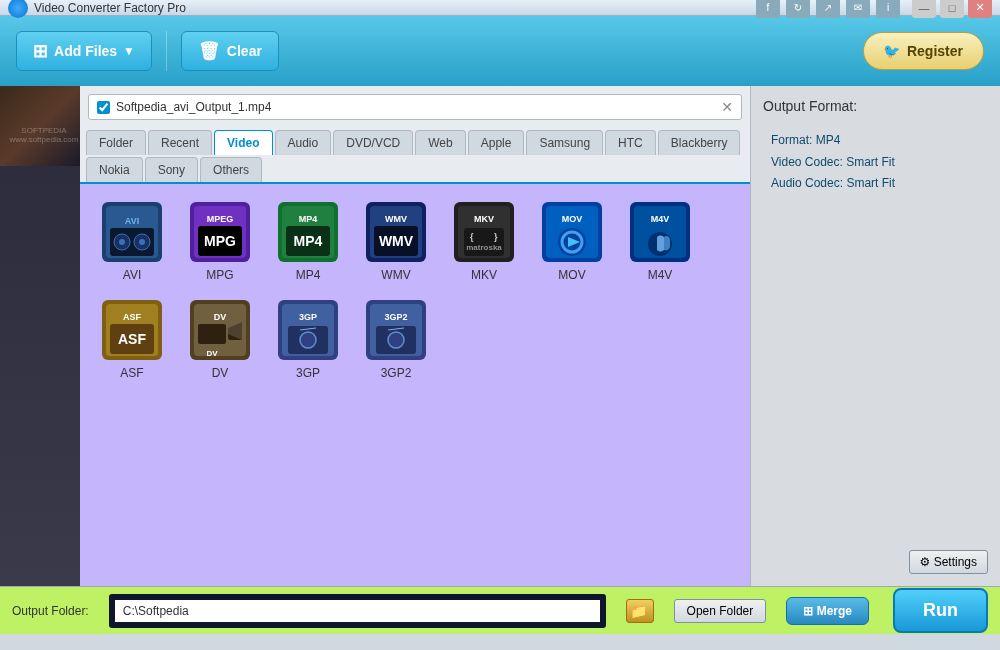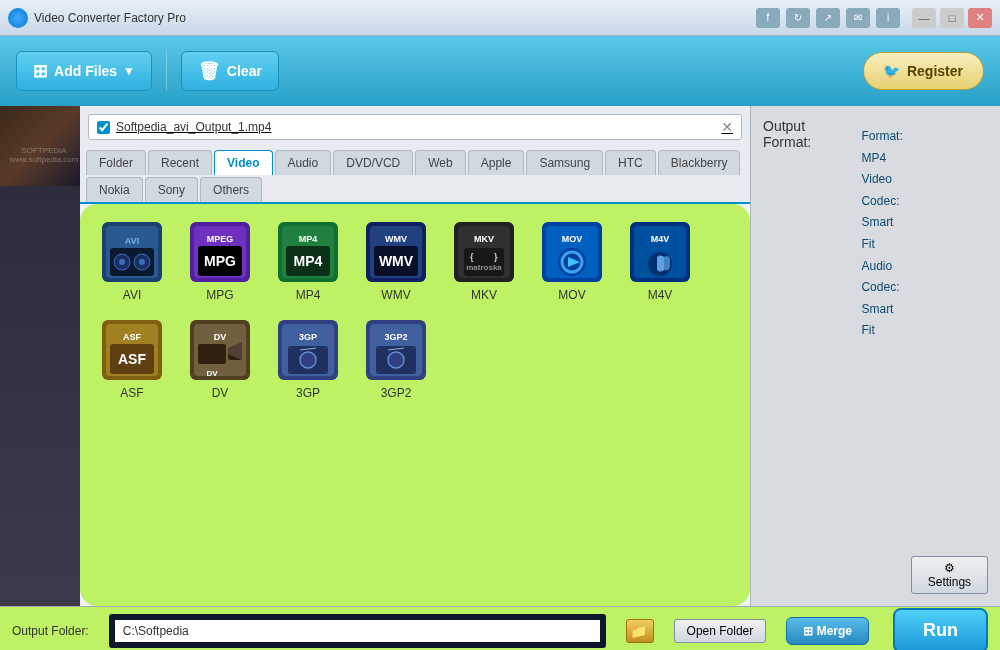--- a/index.html
+++ b/index.html
@@ -1,21 +1,21 @@
 <!DOCTYPE html>
 <html><head>
   <meta charset="utf-8">
   <style>
     * { box-sizing: border-box; margin: 0; padding: 0; font-family: 'Segoe UI', Arial, sans-serif; }
     body { width: 1000px; height: 650px; overflow: hidden; background: #d0d8e0; }
 
     
     .titlebar {
       background: linear-gradient(to bottom, #e8f0f8, #c8d8e8);
-      height: 36px;
+      height: 16px;
       display: flex;
       align-items: center;
       padding: 0 8px;
       border-bottom: 1px solid #a0b0c0;
     }
     .titlebar-icon {
       width: 20px; height: 20px; margin-right: 6px;
       background: radial-gradient(circle, #4af, #07c);
       border-radius: 50%;
     }
@@ -102,42 +102,41 @@
       text-align: center;
     }
 
     
     .output-panel {
       width: 250px;
       background: #d8dce0;
       border-left: 1px solid #b0b8c0;
       padding: 12px;
       display: flex;
-      flex-direction: row;
+      flex-direction: column;
     }
     .output-title {
       font-size: 14px;
       color: #333;
       margin-bottom: 8px;
       font-weight: 500;
     }
 
     
     .format-area {
       flex: 1;
       background: #f0f4f8;
       display: flex;
       flex-direction: column;
     }
 
     
     .file-list {
       padding: 8px 8px 4px 8px;
       background: #e8ecf0;
-      text-decoration: underline;
     }
     .file-item {
       display: flex;
       align-items: center;
       background: white;
       border: 1px solid #b0b8c0;
       border-radius: 3px;
       padding: 4px 8px;
       font-size: 12px;
     }
@@ -174,28 +173,27 @@
     .tab.active {
       background: white;
       color: #0090d0;
       border-color: #0090d0;
       font-weight: bold;
     }
 
     
     .format-grid {
       flex: 1;
-      background: #bef264;
+      background: #c4b5fd;
       padding: 12px;
       display: flex;
       flex-wrap: wrap;
       gap: 8px;
       align-content: flex-start;
       overflow-y: auto;
-      border-radius: 17px;
     }
     .format-item {
       display: flex;
       flex-direction: column;
       align-items: center;
       gap: 4px;
       cursor: pointer;
       padding: 4px;
       border-radius: 4px;
       width: 80px;

